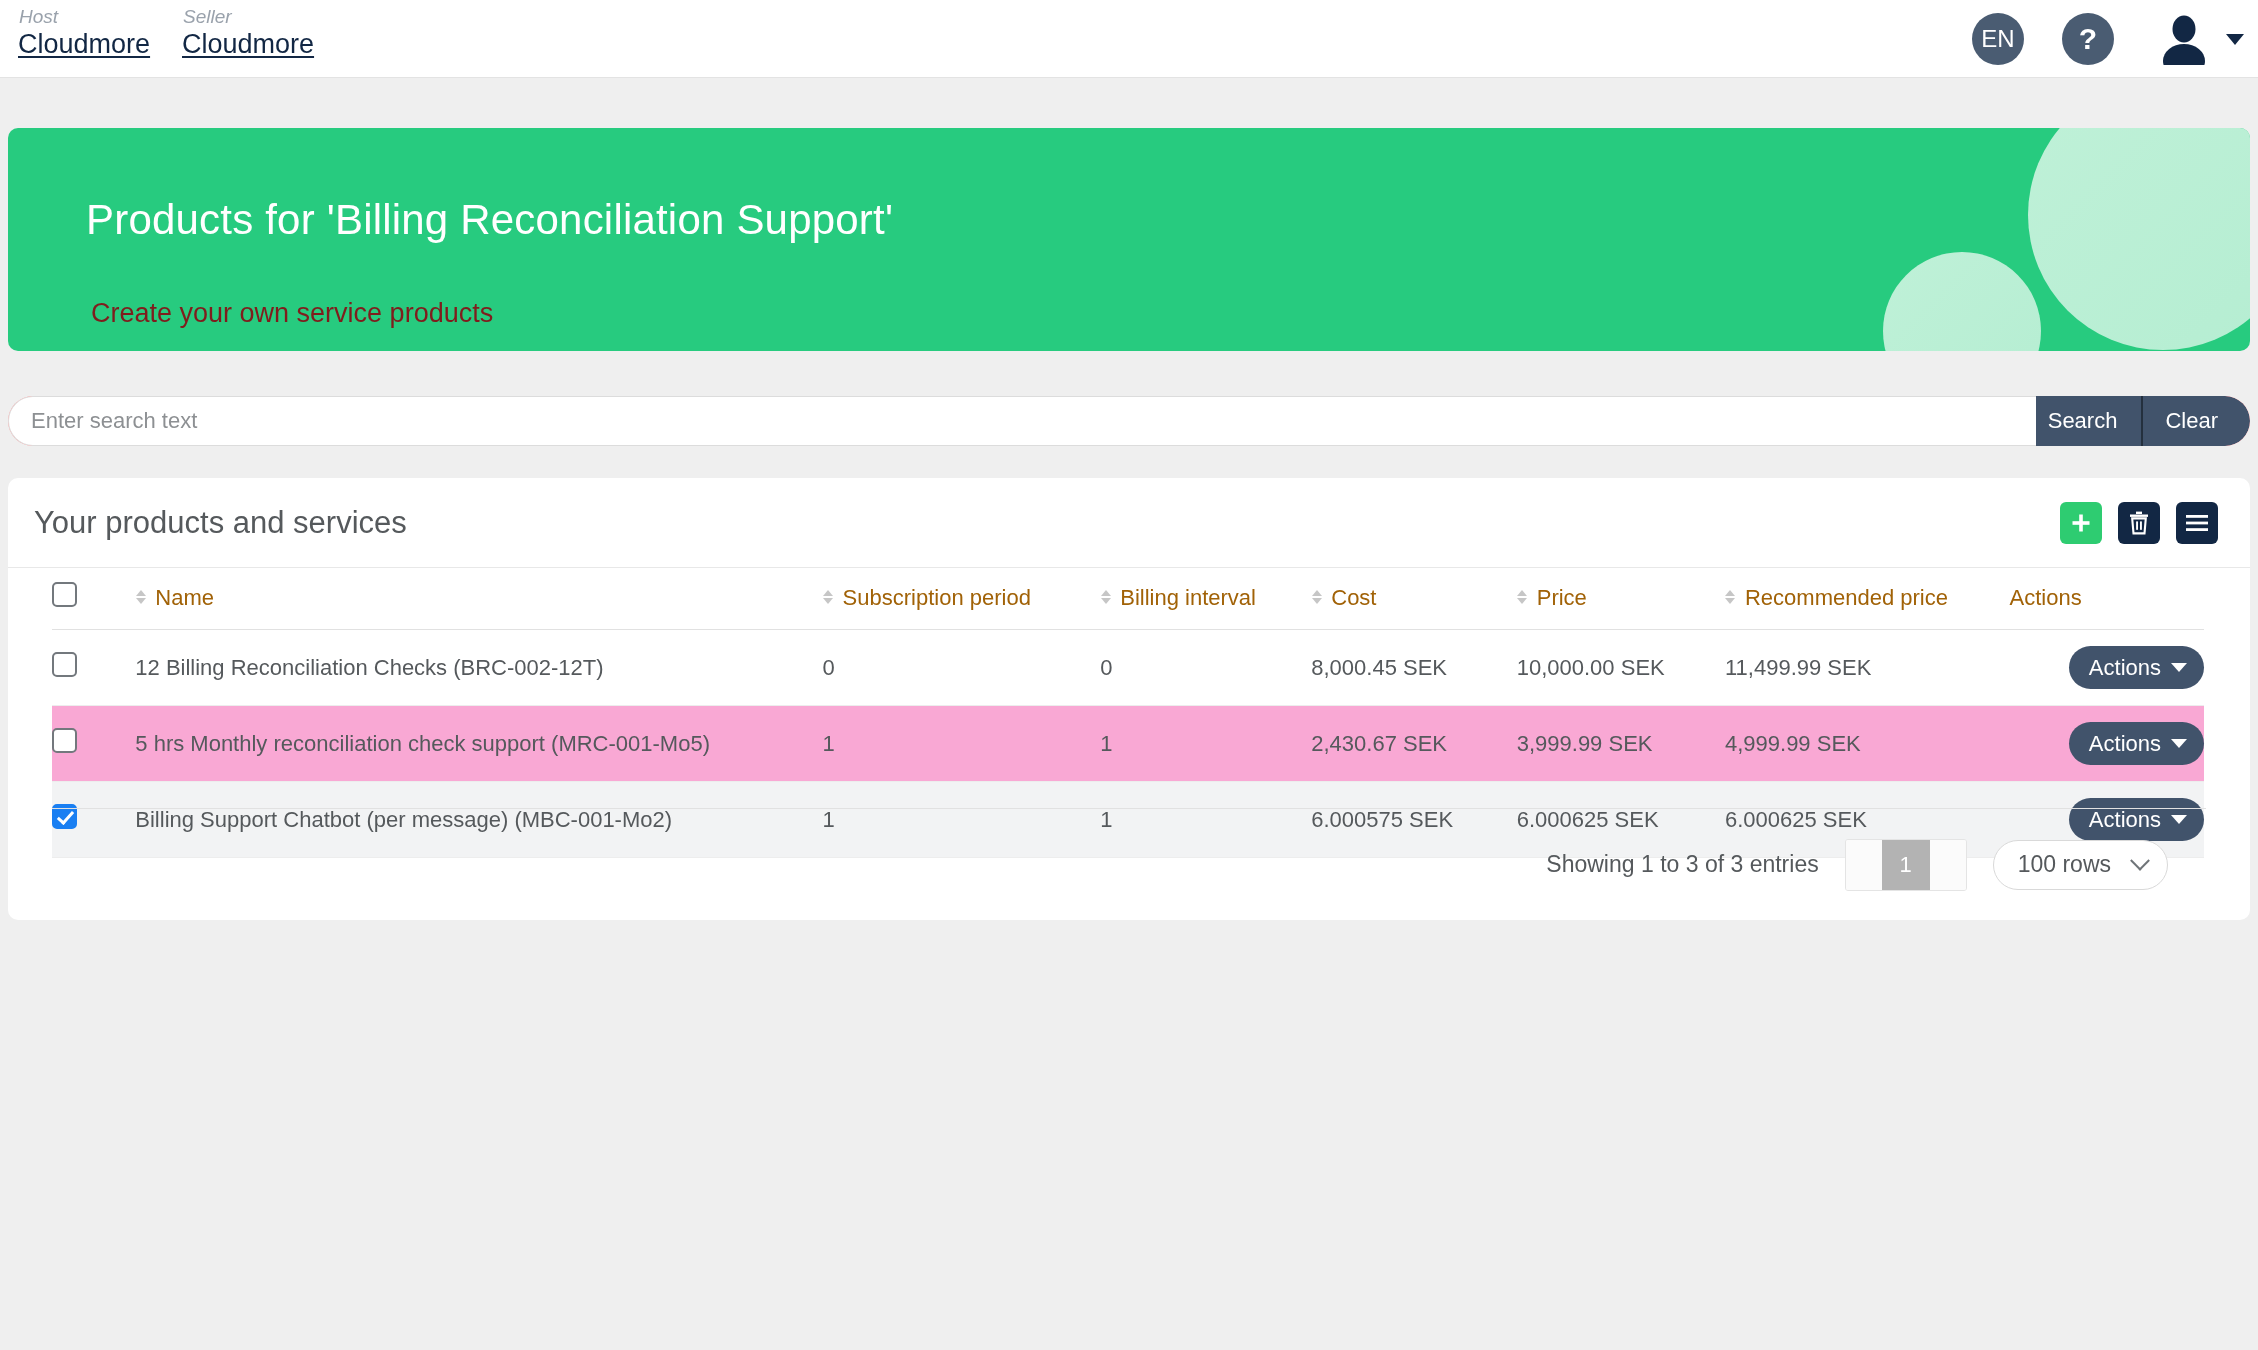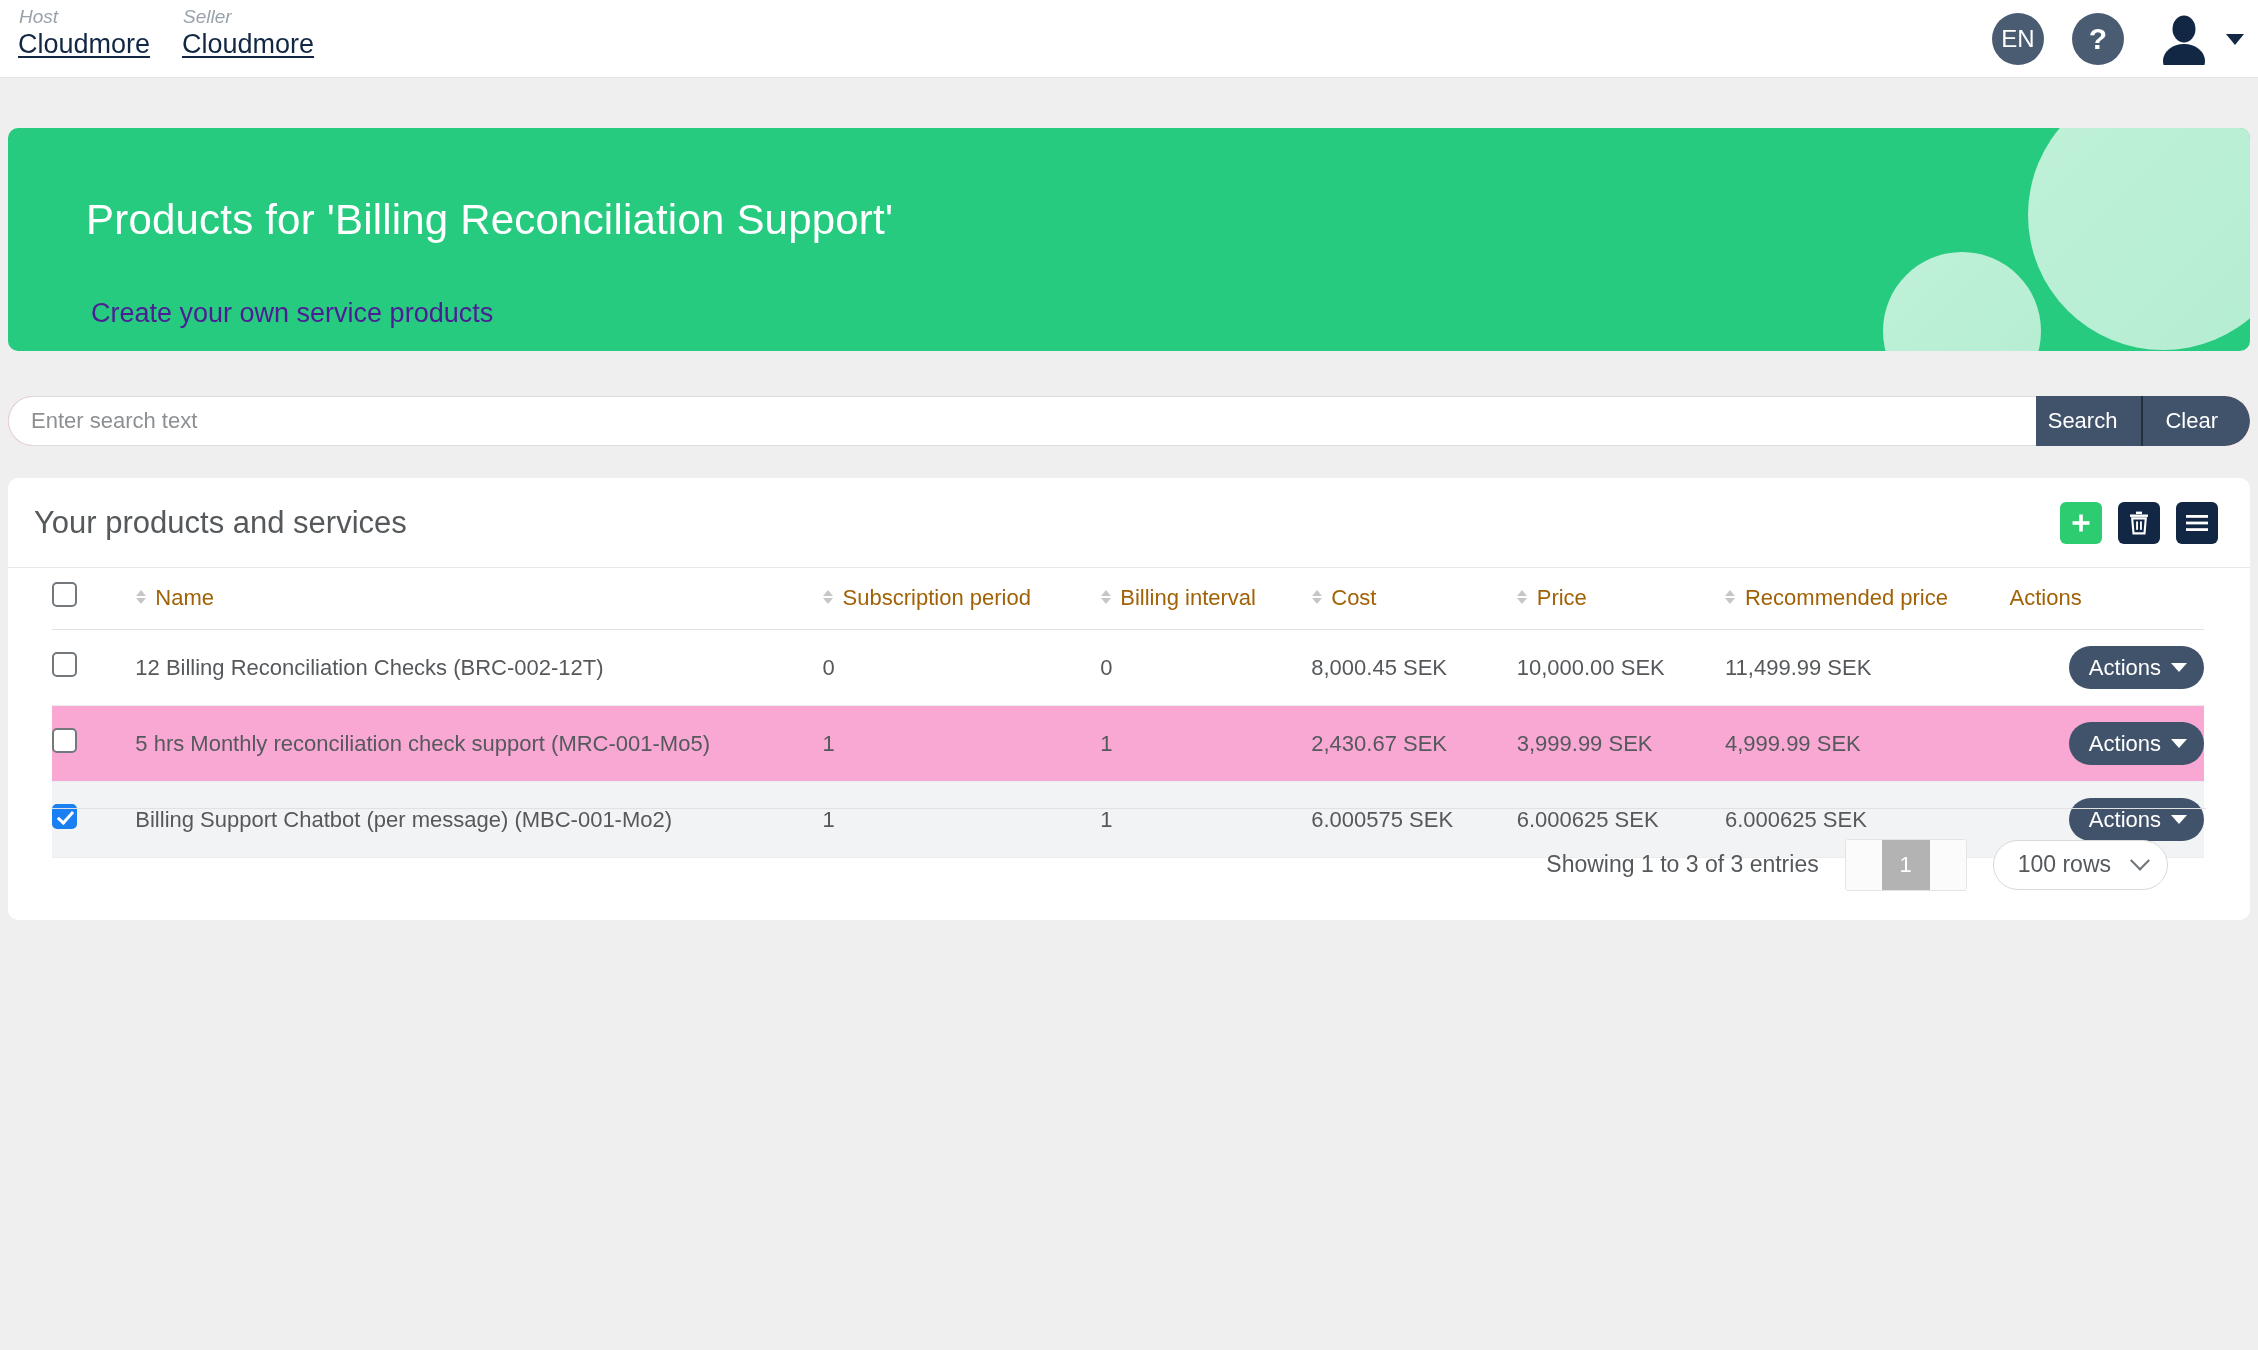--- a/index.html
+++ b/index.html
@@ -41,21 +41,21 @@
     line-height: 32px;
     cursor: pointer;
   }
   .topbar-right {
     position: absolute;
     right: 14px;
     top: 0;
     height: 78px;
     display: flex;
     align-items: center;
-    gap: 28px;
+    gap: 38px;
   }
   .circle-btn {
     width: 52px; height: 52px;
     border-radius: 50%;
     background: #4a5c72;
     color: #ffffff;
     display: flex;
     align-items: center;
     justify-content: center;
     font-size: 24px;
@@ -110,21 +110,21 @@
     color: #ffffff;
     letter-spacing: .2px;
   }
   .hero p {
     position: absolute;
     left: 83px;
     top: 170px;
     margin: 0;
     font-size: 27px;
     font-weight: 400;
-    color: #4c1d95;
+    color: #7f1d1d;
   }
 
   
   .searchbar {
     margin-top: 45px;
     display: flex;
     height: 50px;
     border-radius: 25px;
     overflow: hidden;
     background: #fca5a5;

